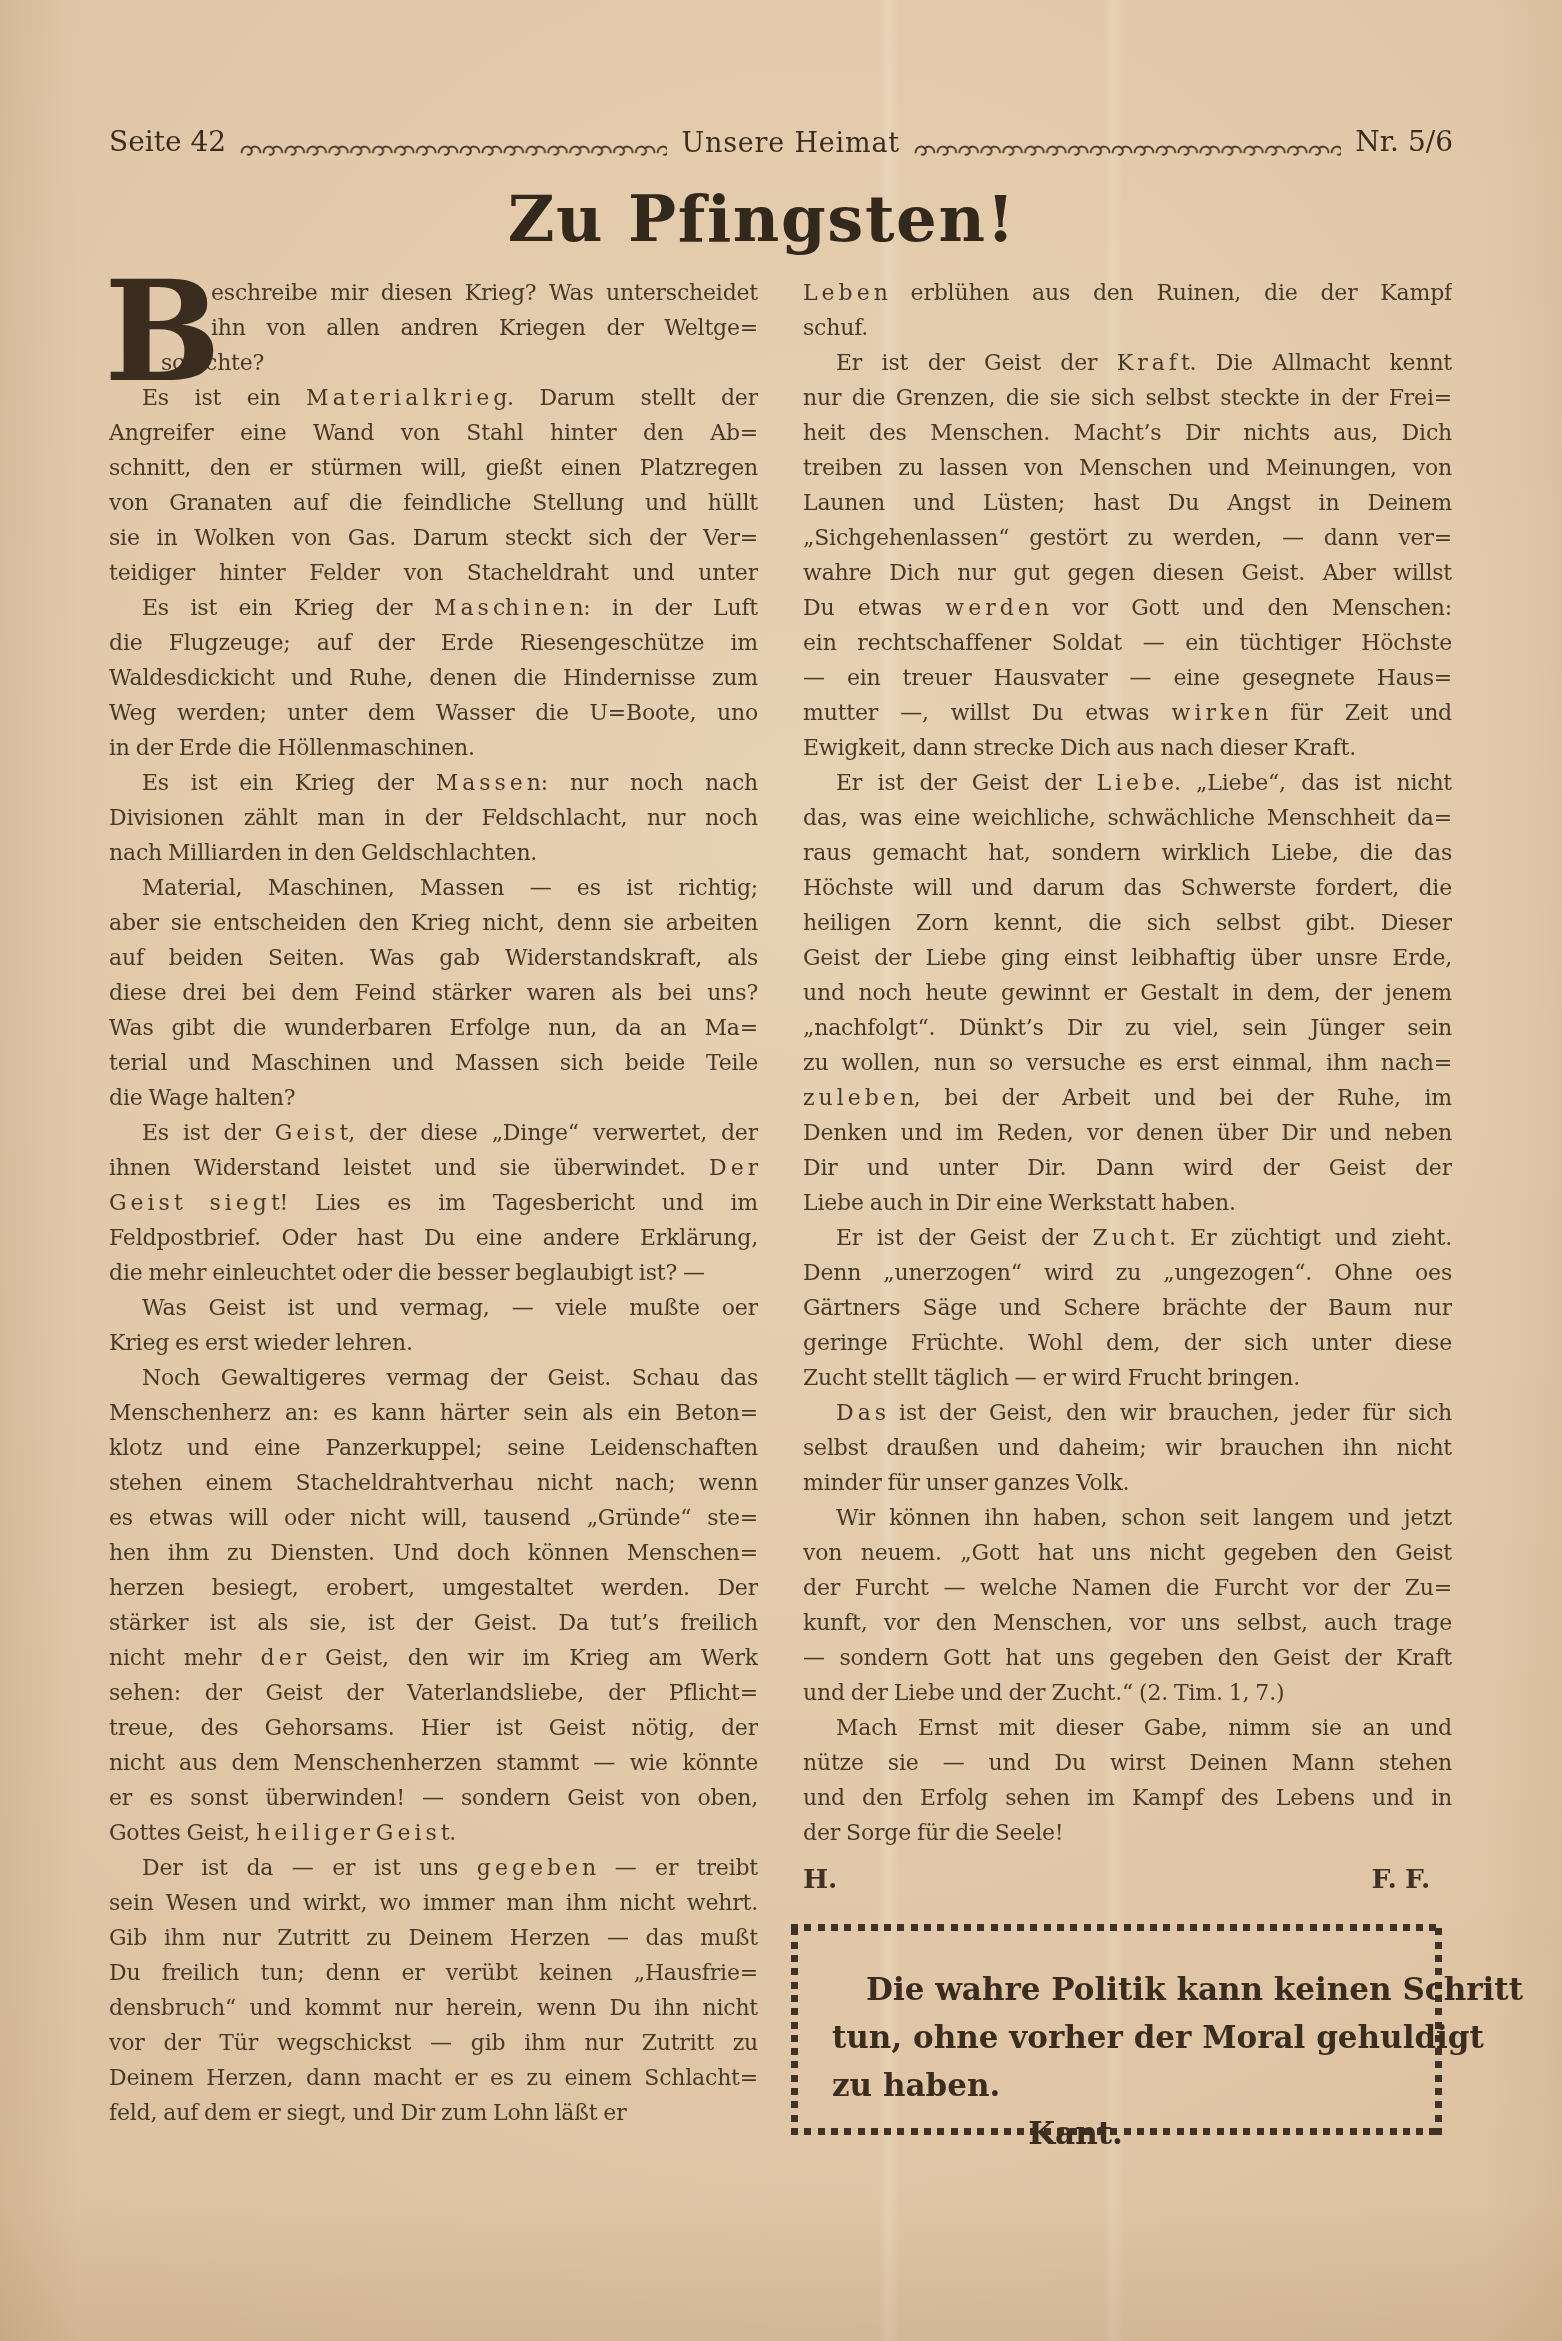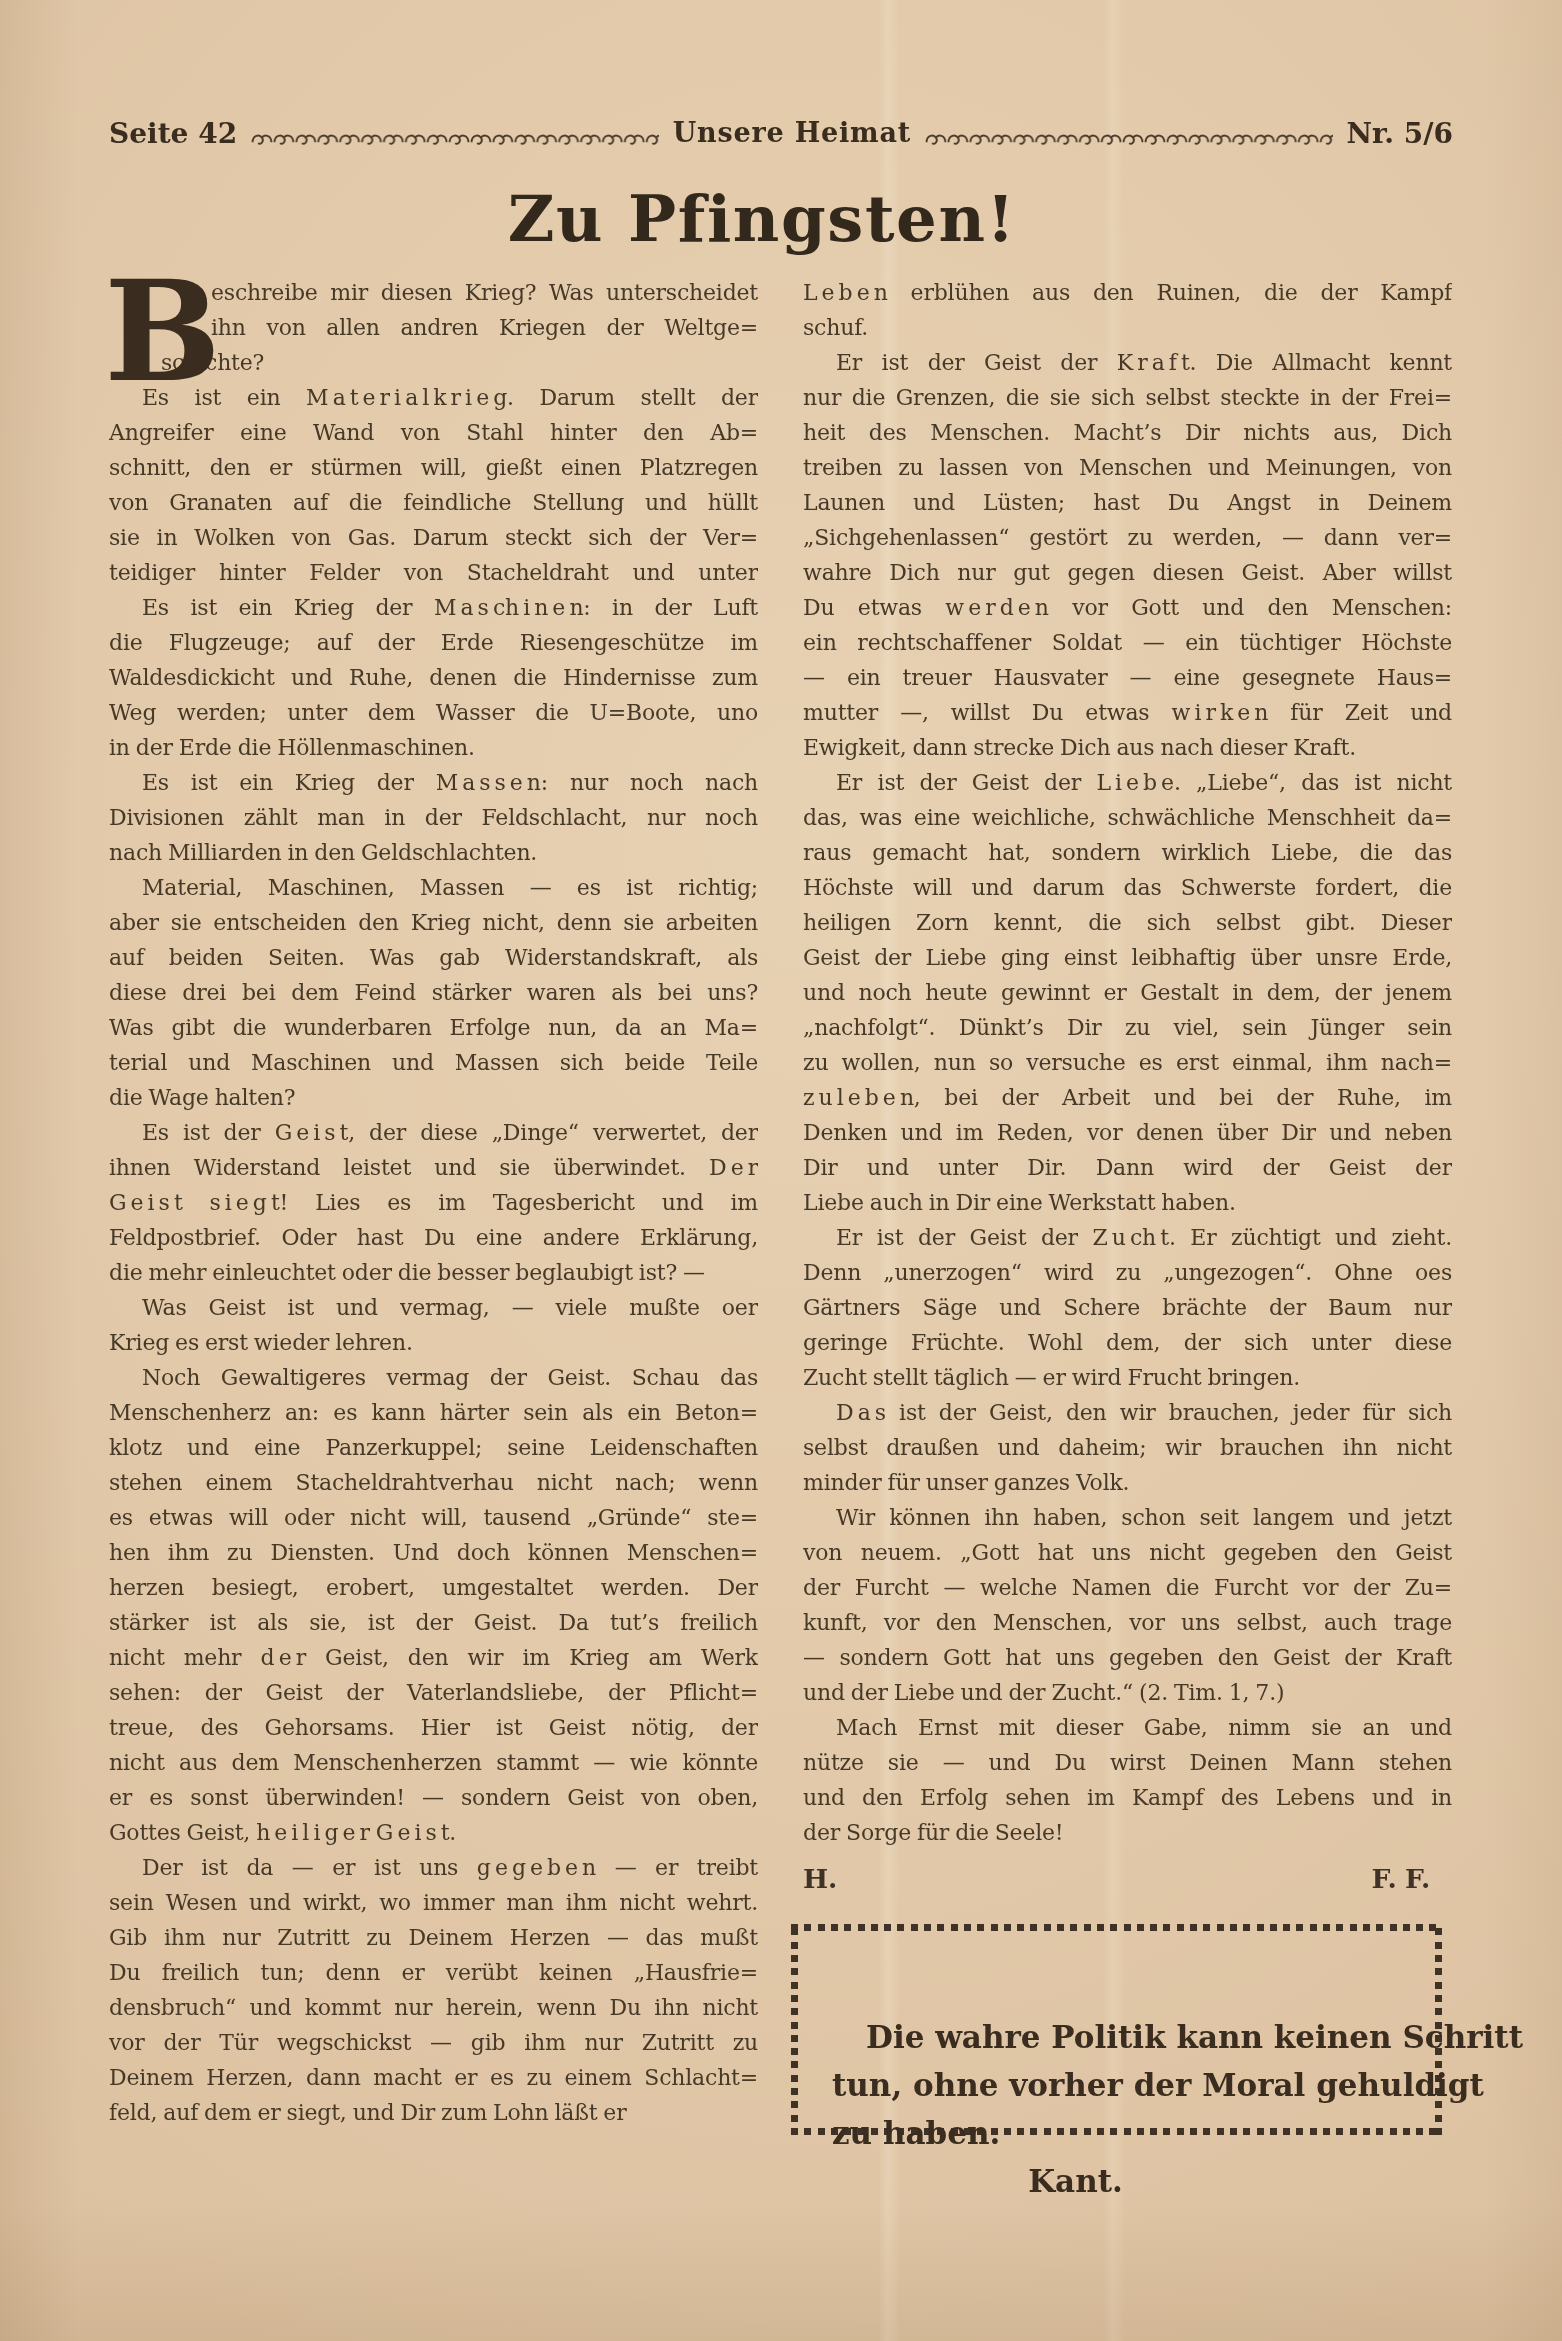--- a/index.html
+++ b/index.html
@@ -14,22 +14,22 @@
       radial-gradient(140% 115% at 52% 36%, rgba(255,246,222,0.30), rgba(255,246,222,0) 62%),
       linear-gradient(90deg, rgba(122,86,48,0.12), rgba(0,0,0,0) 5%, rgba(0,0,0,0) 95%, rgba(122,86,48,0.08)),
       linear-gradient(0deg, rgba(122,86,48,0.12), rgba(0,0,0,0) 6%),
       linear-gradient(90deg, rgba(0,0,0,0) 56.2%, rgba(255,250,236,0.20) 56.8%, rgba(0,0,0,0) 57.6%),
       linear-gradient(90deg, rgba(0,0,0,0) 70.6%, rgba(255,250,236,0.16) 71.2%, rgba(0,0,0,0) 72.0%),
       #ddc2a1;
   }
   
   .header{
     position:absolute;left:109px;top:117px;width:1344px;height:41px;
-    display:flex;align-items:flex-start;justify-content:space-between;
-    color:#3a2d1f;font-weight:bold;font-size:28px;white-space:nowrap;
+    display:flex;align-items:flex-end;justify-content:space-between;
+    color:#3a2d1f;font-weight:normal;font-size:28px;white-space:nowrap;
   }
   .header .orn{flex:1 1 auto;margin:7.8px 14px 0 14px;height:22px;overflow:hidden;}
   .magtitle{font-size:27px;letter-spacing:0.8px;}
   
   .title{
     position:absolute;left:0;top:181px;width:1524px;text-align:center;
     font-size:64px;font-weight:bold;color:#33281c;letter-spacing:1.6px;
   }
   
   .col{
@@ -61,21 +61,21 @@
     position:absolute;left:791px;top:1924px;width:651px;height:211px;
     color:#3a2d1f;
   }
   .qb-border{position:absolute;background-repeat:repeat;}
   .qb-t{top:0;left:0;right:0;height:7px;background:repeating-linear-gradient(90deg,#3f3226 0 7px,rgba(0,0,0,0) 7px 13.3px);}
   .qb-b{bottom:0;left:0;right:0;height:7px;background:repeating-linear-gradient(90deg,#3f3226 0 7px,rgba(0,0,0,0) 7px 13.3px);}
   .qb-l{top:0;bottom:0;left:0;width:7px;background:repeating-linear-gradient(0deg,#3f3226 0 7px,rgba(0,0,0,0) 7px 13.3px);}
   .qb-r{top:0;bottom:0;right:0;width:7px;background:repeating-linear-gradient(0deg,#3f3226 0 7px,rgba(0,0,0,0) 7px 13.3px);}
   .qb-inner{position:absolute;left:41px;right:31px;top:41px;font-size:31px;font-weight:bold;line-height:48px;}
   .q-line{white-space:nowrap;}
-  .q-line.first{text-indent:34px;margin-top:48px;}
+  .q-line.first{text-indent:34px;}
   .q-attr{text-align:center;padding-right:92px;margin-top:0px;}
 </style>
 </head>
 <body>
 
 <div class="paper">
 
   <div class="header">
     <span>Seite 42</span>
     <span class="orn">

